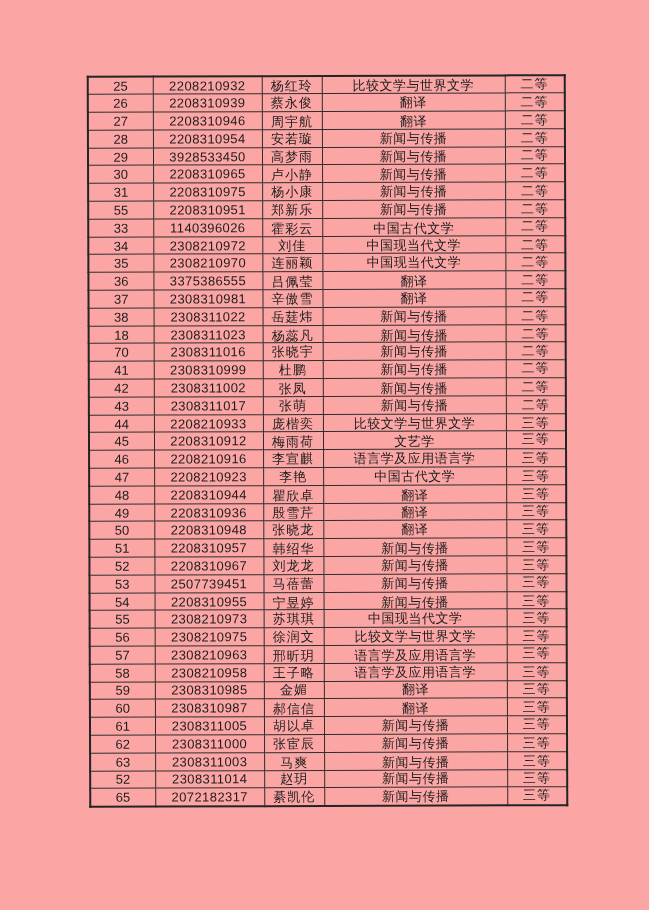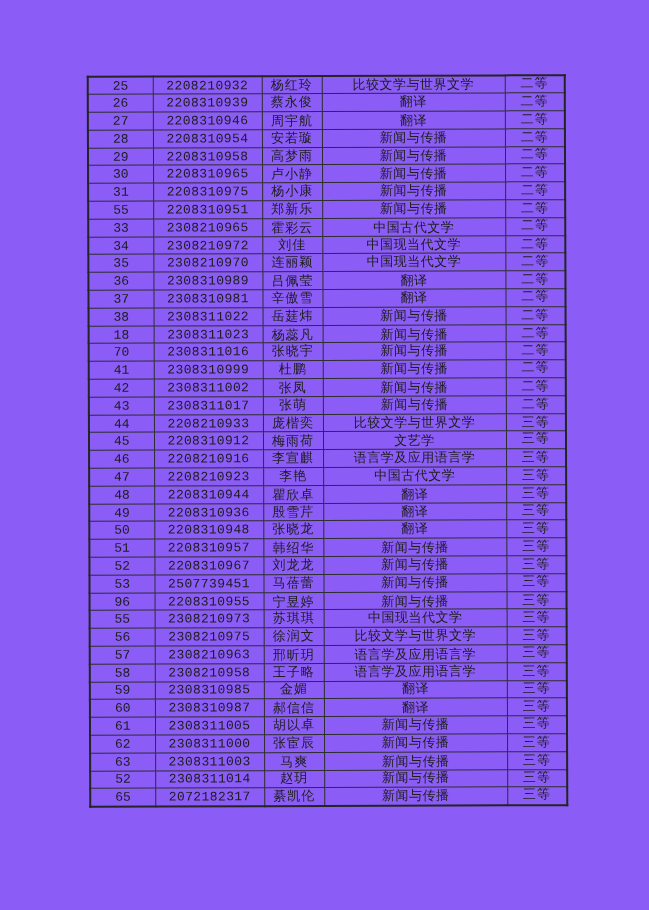--- a/index.html
+++ b/index.html
@@ -4,23 +4,23 @@
 <style>
   html, body {
     margin: 0;
     padding: 0;
     background: #ffffff;
   }
   .page {
     position: relative;
     width: 649px;
     height: 910px;
-    background: #8b5cf6;
+    background: #fca5a5;
     overflow: hidden;
-    font-family: Liberation Mono, monospace;
+    font-family: Liberation Sans, sans-serif;
   }
   .award-table {
     position: absolute;
     left: 88px;
     top: 75px;
     width: 477px;
     height: 731px;
     border-collapse: collapse;
     table-layout: fixed;
     transform: rotate(-0.2deg);
@@ -86,21 +86,21 @@
   </tr>
         <tr>
     <td class="c-no">28</td>
     <td class="c-id">2208310954</td>
     <td class="c-name">安若璇</td>
     <td class="c-major">新闻与传播</td>
     <td class="c-award">二等</td>
   </tr>
         <tr>
     <td class="c-no">29</td>
-    <td class="c-id">2208310958</td>
+    <td class="c-id">3928533450</td>
     <td class="c-name">高梦雨</td>
     <td class="c-major">新闻与传播</td>
     <td class="c-award">二等</td>
   </tr>
         <tr>
     <td class="c-no">30</td>
     <td class="c-id">2208310965</td>
     <td class="c-name">卢小静</td>
     <td class="c-major">新闻与传播</td>
     <td class="c-award">二等</td>
@@ -114,42 +114,42 @@
   </tr>
         <tr>
     <td class="c-no">55</td>
     <td class="c-id">2208310951</td>
     <td class="c-name">郑新乐</td>
     <td class="c-major">新闻与传播</td>
     <td class="c-award">二等</td>
   </tr>
         <tr>
     <td class="c-no">33</td>
-    <td class="c-id">2308210965</td>
+    <td class="c-id">1140396026</td>
     <td class="c-name">霍彩云</td>
     <td class="c-major">中国古代文学</td>
     <td class="c-award">二等</td>
   </tr>
         <tr>
     <td class="c-no">34</td>
     <td class="c-id">2308210972</td>
     <td class="c-name">刘佳</td>
     <td class="c-major">中国现当代文学</td>
     <td class="c-award">二等</td>
   </tr>
         <tr>
     <td class="c-no">35</td>
     <td class="c-id">2308210970</td>
     <td class="c-name">连丽颖</td>
     <td class="c-major">中国现当代文学</td>
     <td class="c-award">二等</td>
   </tr>
         <tr>
     <td class="c-no">36</td>
-    <td class="c-id">2308310989</td>
+    <td class="c-id">3375386555</td>
     <td class="c-name">吕佩莹</td>
     <td class="c-major">翻译</td>
     <td class="c-award">二等</td>
   </tr>
         <tr>
     <td class="c-no">37</td>
     <td class="c-id">2308310981</td>
     <td class="c-name">辛傲雪</td>
     <td class="c-major">翻译</td>
     <td class="c-award">二等</td>
@@ -260,21 +260,21 @@
     <td class="c-award">三等</td>
   </tr>
         <tr>
     <td class="c-no">53</td>
     <td class="c-id">2507739451</td>
     <td class="c-name">马蓓蕾</td>
     <td class="c-major">新闻与传播</td>
     <td class="c-award">三等</td>
   </tr>
         <tr>
-    <td class="c-no">96</td>
+    <td class="c-no">54</td>
     <td class="c-id">2208310955</td>
     <td class="c-name">宁昱婷</td>
     <td class="c-major">新闻与传播</td>
     <td class="c-award">三等</td>
   </tr>
         <tr>
     <td class="c-no">55</td>
     <td class="c-id">2308210973</td>
     <td class="c-name">苏琪琪</td>
     <td class="c-major">中国现当代文学</td>

